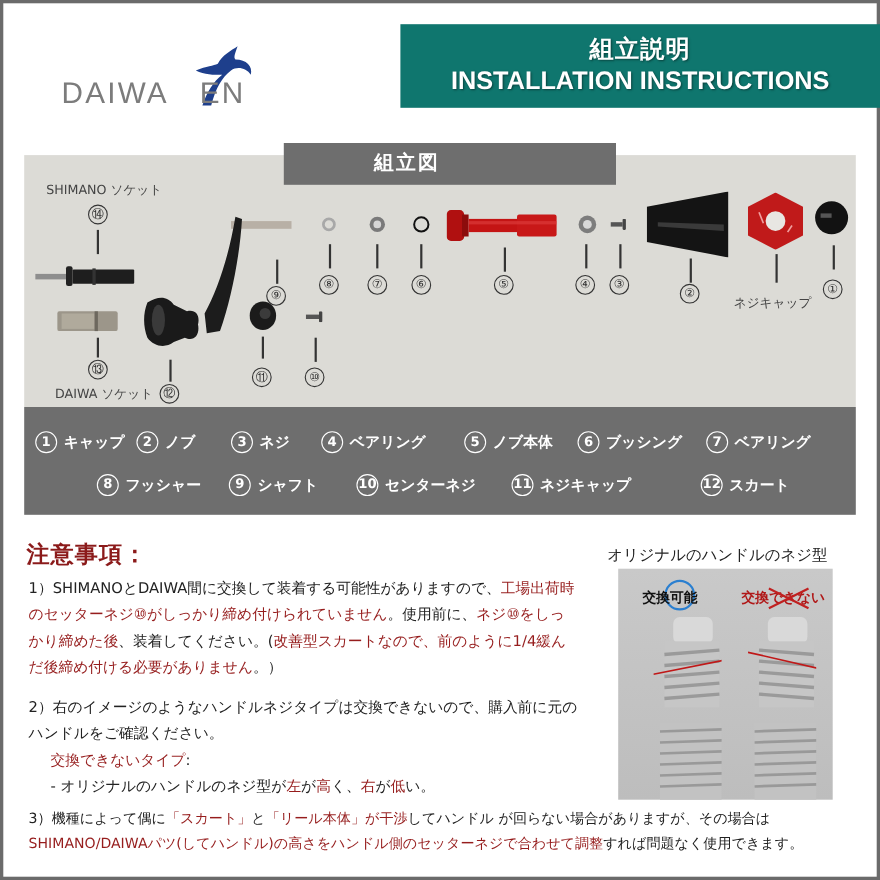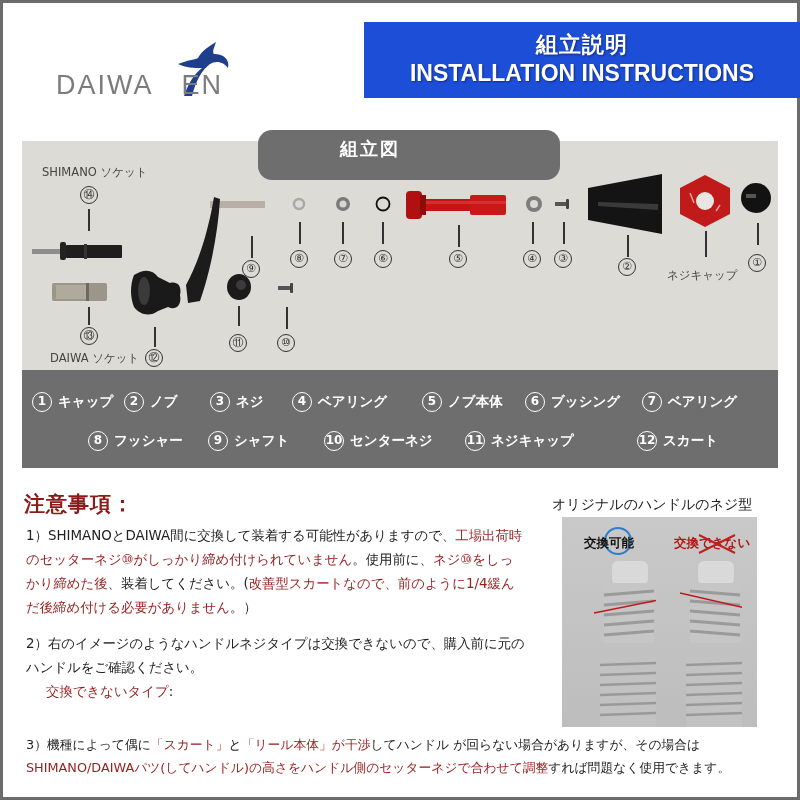--- a/index.html
+++ b/index.html
@@ -6,27 +6,27 @@
   html, body { width: 800px; height: 800px; background: #ffffff; overflow: hidden; }
   body { font-family: "DejaVu Sans", "Liberation Sans", sans-serif; position: relative; }
   .frame { position: absolute; left: 0; top: 0; width: 800px; height: 800px; border: 3px solid #6b6b6b; border-right-width: 3px; }
 
   
   .logo { position: absolute; left: 56px; top: 40px; width: 200px; height: 60px; }
   .logo-text { position: absolute; left: 0; top: 30px; font-family: "Liberation Sans", sans-serif; font-size: 27px; letter-spacing: 2px; color: #7c7c7c; font-weight: normal; }
   .logo-text .gap { display: inline-block; width: 28px; }
 
   
-  .banner { position: absolute; left: 364px; top: 22px; width: 436px; height: 76px; background: #1d4ed8; color: #fff; text-align: center; text-shadow: 1px 1px 2px rgba(0,0,0,0.45); }
+  .banner { position: absolute; left: 364px; top: 22px; width: 436px; height: 76px; background: #0f766e; color: #fff; text-align: center; text-shadow: 1px 1px 2px rgba(0,0,0,0.45); }
   .banner-jp { font-size: 22px; font-weight: bold; margin-top: 8px; letter-spacing: 1px; }
   .banner-en { font-family: "Liberation Sans", sans-serif; font-size: 23px; font-weight: bold; margin-top: 0px; }
 
   
   .diagram { position: absolute; left: 22px; top: 141px; width: 756px; height: 229px; background: #dcdbd6; }
-  .tab { position: absolute; left: 258px; top: 130px; width: 302px; height: 50px; background: #6e6e6e; color: #fff; font-weight: bold; font-size: 18px; padding-left: 82px; line-height: 38px; letter-spacing: 2px; border-radius: 14px; }
+  .tab { position: absolute; left: 258px; top: 130px; width: 302px; height: 38px; background: #6e6e6e; color: #fff; font-weight: bold; font-size: 18px; padding-left: 82px; line-height: 38px; letter-spacing: 2px; }
 
   .lbl { position: absolute; font-size: 11.5px; color: #444; white-space: nowrap; }
   .num { position: absolute; width: 18px; height: 18px; border: 1px solid #333; border-radius: 50%; font-size: 11px; line-height: 16px; text-align: center; color: #333; background: transparent; }
   .stem { position: absolute; width: 1.5px; background: #333; }
 
   .part { position: absolute; }
 
   
   .legend { position: absolute; left: 22px; top: 370px; width: 756px; height: 98px; background: #6e6e6e; color: #fff; }
   .leg-item { position: absolute; font-size: 13.5px; font-weight: bold; white-space: nowrap; display: flex; align-items: center; }
@@ -240,20 +240,21 @@
 
 <div class="notes-title">注意事項：</div>
 
 <div class="para p1">
   <span>1）</span><span>SHIMANOとDAIWA間に交換して装着する可能性がありますので、</span><span class="red">工場出荷時のセッターネジ⑩がしっかり締め付けられていません</span><span>。使用前に、</span><span class="red">ネジ⑩をしっかり締めた後</span><span>、装着してください。(</span><span class="red">改善型スカートなので、前のように1/4緩んだ後締め付ける必要がありません</span><span>。）</span>
 </div>
 
 <div class="para p2">
   <div><span>2）</span><span>右のイメージのようなハンドルネジタイプは交換できないので、購入前に元のハンドルをご確認ください。</span></div>
   <div class="indent"><span class="red">交換できないタイプ</span><span>:</span></div>
+  <div class="indent"><span> - オリジナルのハンドルのネジ型が</span><span class="red">左</span><span>が</span><span class="red">高</span><span>く、</span><span class="red">右</span><span>が</span><span class="red">低</span><span>い。</span></div>
 </div>
 
 <div class="para p3">
   <span>3）</span><span>機種によって偶に</span><span class="red">「スカート」</span><span>と</span><span class="red">「リール本体」</span><span class="red">が干渉</span><span>してハンドル が回らない場合がありますが、その場合は</span><span class="red">SHIMANO/DAIWAパツ(してハンドル)の高さをハンドル側のセッターネジで合わせて調整</span><span>すれば問題なく使用できます。</span>
 </div>
 
 <div class="thread-title">オリジナルのハンドルのネジ型</div>
 <div class="thread-img">
   <div class="circle-mark"></div>
   <div class="ok-label">交換可能</div>

